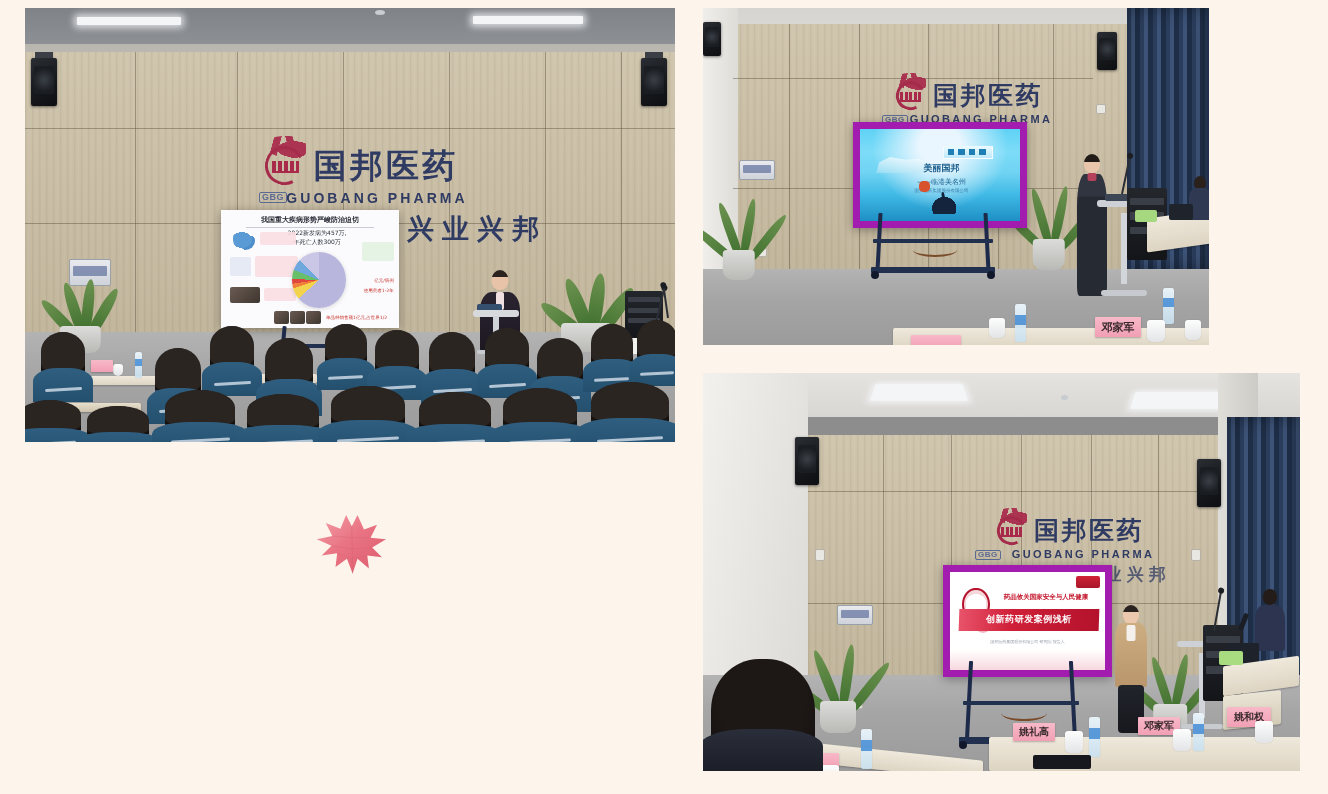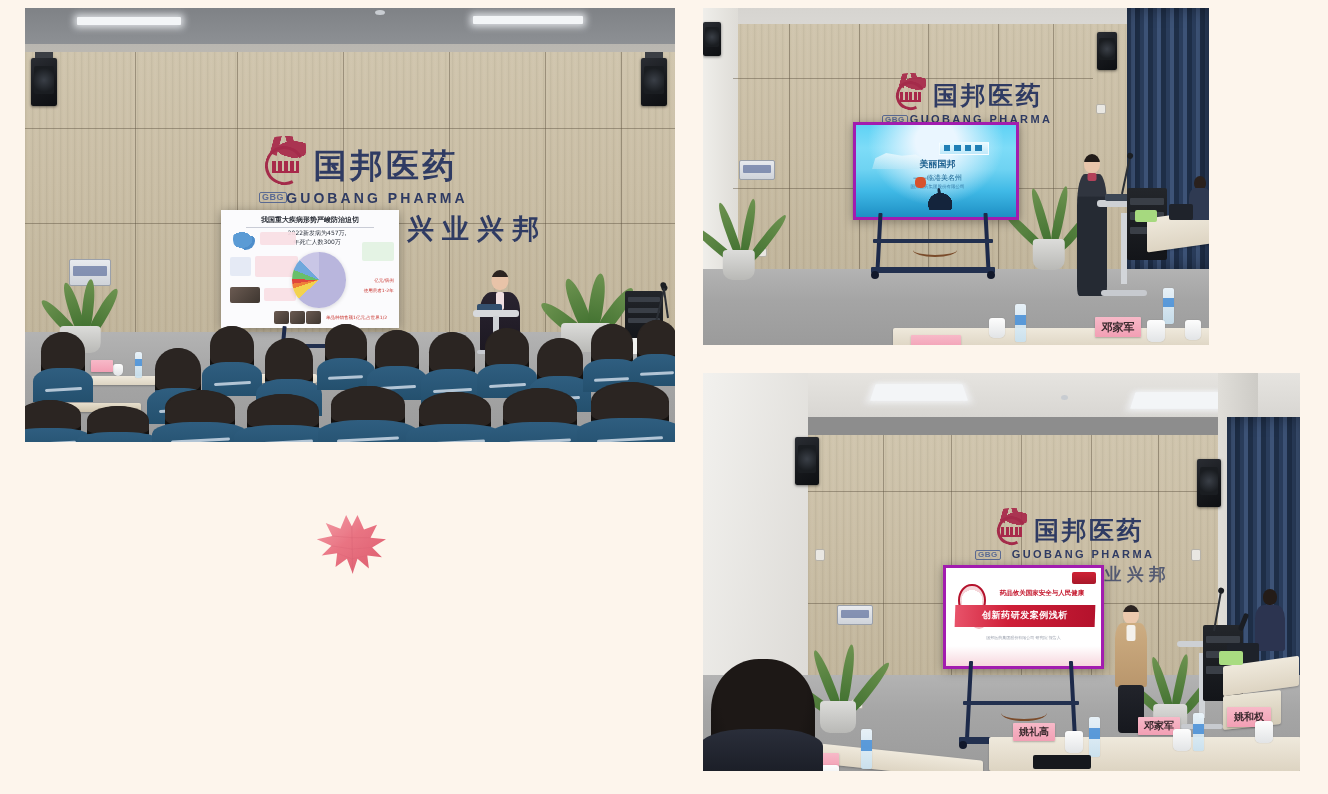--- a/index.html
+++ b/index.html
@@ -134,21 +134,21 @@
     white-space: nowrap;
   }
 
   
   .screen {
     position: absolute;
     background: #f4f5f7;
     box-shadow: 0 2px 10px rgba(0,0,0,.35);
     overflow: hidden;
   }
-  .screen.tv { border: 3px solid #a21caf; background: #0c1830; }
+  .screen.tv { border: 7px solid #a21caf; background: #0c1830; }
 
   
   .slide-pie { position: absolute; inset: 0; background: #fbfbfd; padding-left: 19px; }
   .slide-pie .s-title {
     position: absolute; left: 0; right: 0; top: 4%;
     text-align: center; color: #262a33; font-weight: 700;
     font-family: "DejaVu Sans", "Liberation Sans", sans-serif;
     white-space: nowrap;
   }
   .slide-pie .s-title::after {

